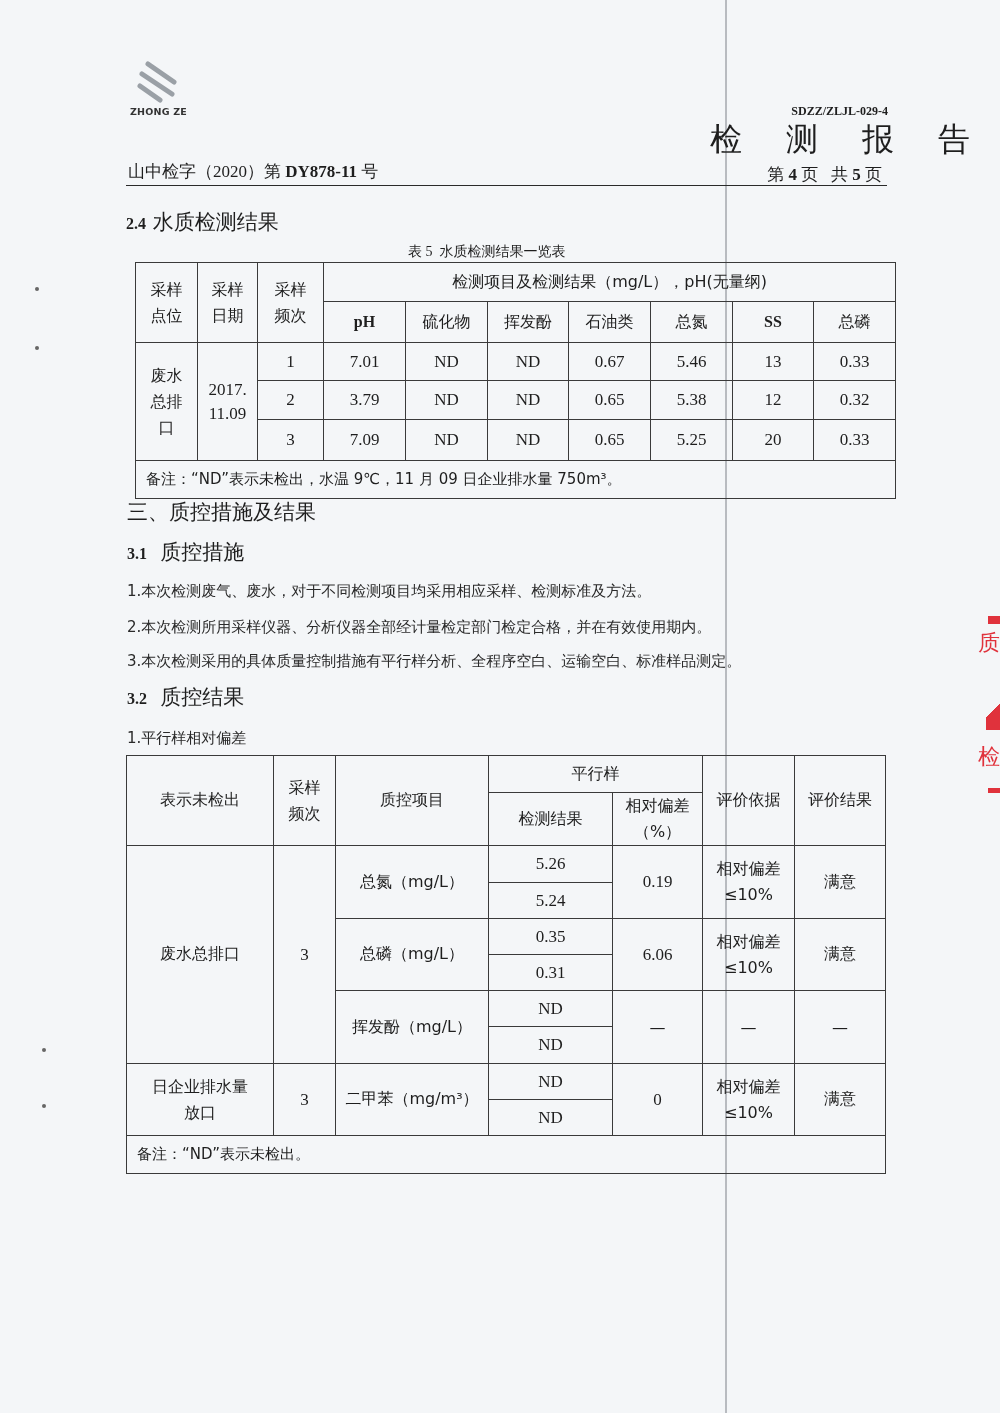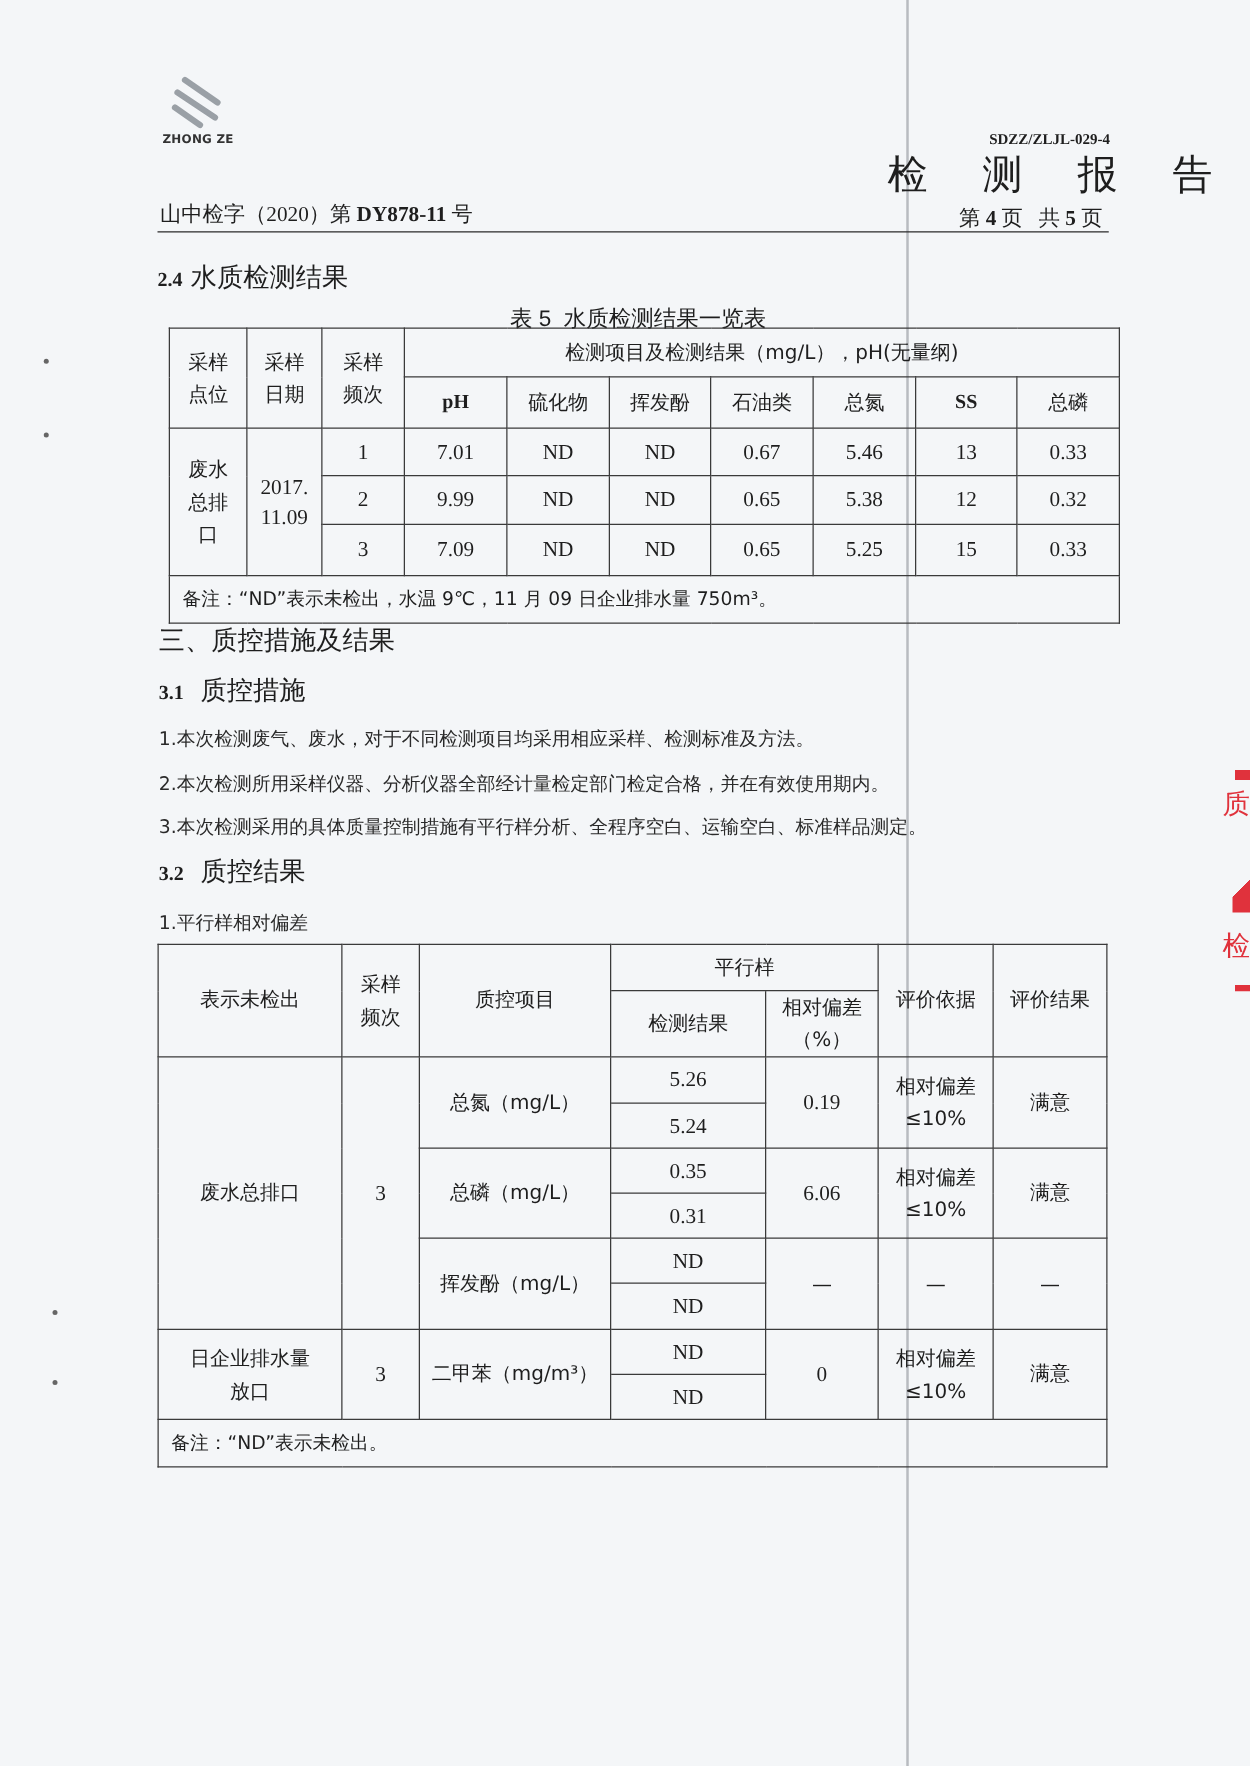--- a/index.html
+++ b/index.html
@@ -18,21 +18,21 @@
   .title { left:0; width:1000px; top:118px; text-align:right; font-size:32px; letter-spacing:30px; text-indent:0; font-family:"DejaVu Sans","Liberation Sans",sans-serif; font-weight:normal; }
   .title span { padding-left:14px; }
   .report-no { left:128px; top:160px; font-size:17px; }
   .report-no b { font-weight:bold; }
   .page-info { right:118px; top:163px; font-size:17px; }
   .page-info b { font-weight:bold; }
   .hrule { left:126px; width:761px; top:185px; height:1px; background:#2a2a2a; }
 
   .h2 { font-size:21px; font-family:"DejaVu Sans","Liberation Sans",sans-serif; }
   .h2 b { font-family:"Liberation Serif",serif; font-weight:bold; font-size:16px; }
-  .caption { font-size:18px; font-family:Liberation Sans, sans-serif;text-align:center; }
+  .caption { font-size:14px; font-family:Liberation Serif, serif;text-align:center; }
   .para { font-size:15px; font-family:"DejaVu Sans","Liberation Sans",sans-serif; color:#2a2a2a; }
 
   table.grid { position:absolute; border-collapse:collapse; table-layout:fixed; }
   table.grid td { border:1.4px solid #3a3a3a; text-align:center; vertical-align:middle; padding:0; font-size:16px; font-family:"DejaVu Sans","Liberation Sans",sans-serif; color:#1e1e1e; }
   table.grid td.num { font-family:"Liberation Serif",serif; font-size:17px; }
   table.grid td.bold { font-family:"Liberation Serif",serif; font-weight:bold; }
   table.grid td.note { text-align:left; padding-left:10px; font-size:15px; }
   .stamp { position:absolute; right:0; width:22px; color:#e0323c; font-size:22px; font-family:"DejaVu Serif",serif; }
   .dot { position:absolute; width:4px; height:4px; border-radius:2px; background:#666; }
 </style>
@@ -115,36 +115,36 @@
     <td class="num">7.01</td>
     <td class="num">ND</td>
     <td class="num">ND</td>
     <td class="num">0.67</td>
     <td class="num">5.46</td>
     <td class="num">13</td>
     <td class="num">0.33</td>
   </tr>
   <tr style="height:39px;">
     <td class="num">2</td>
-    <td class="num">9.99</td>
+    <td class="num">3.79</td>
     <td class="num">ND</td>
     <td class="num">ND</td>
     <td class="num">0.65</td>
     <td class="num">5.38</td>
     <td class="num">12</td>
     <td class="num">0.32</td>
   </tr>
   <tr style="height:41px;">
     <td class="num">3</td>
     <td class="num">7.09</td>
     <td class="num">ND</td>
     <td class="num">ND</td>
     <td class="num">0.65</td>
     <td class="num">5.25</td>
-    <td class="num">15</td>
+    <td class="num">20</td>
     <td class="num">0.33</td>
   </tr>
   <tr style="height:38px;">
     <td colspan="10" class="note">备注：“ND”表示未检出，水温 9℃，11 月 09 日企业排水量 750m³。</td>
   </tr>
 </tbody>
   </table>
 
 <div class="abs h2" style="left:127px;top:498px;">三、质控措施及结果</div>
 

